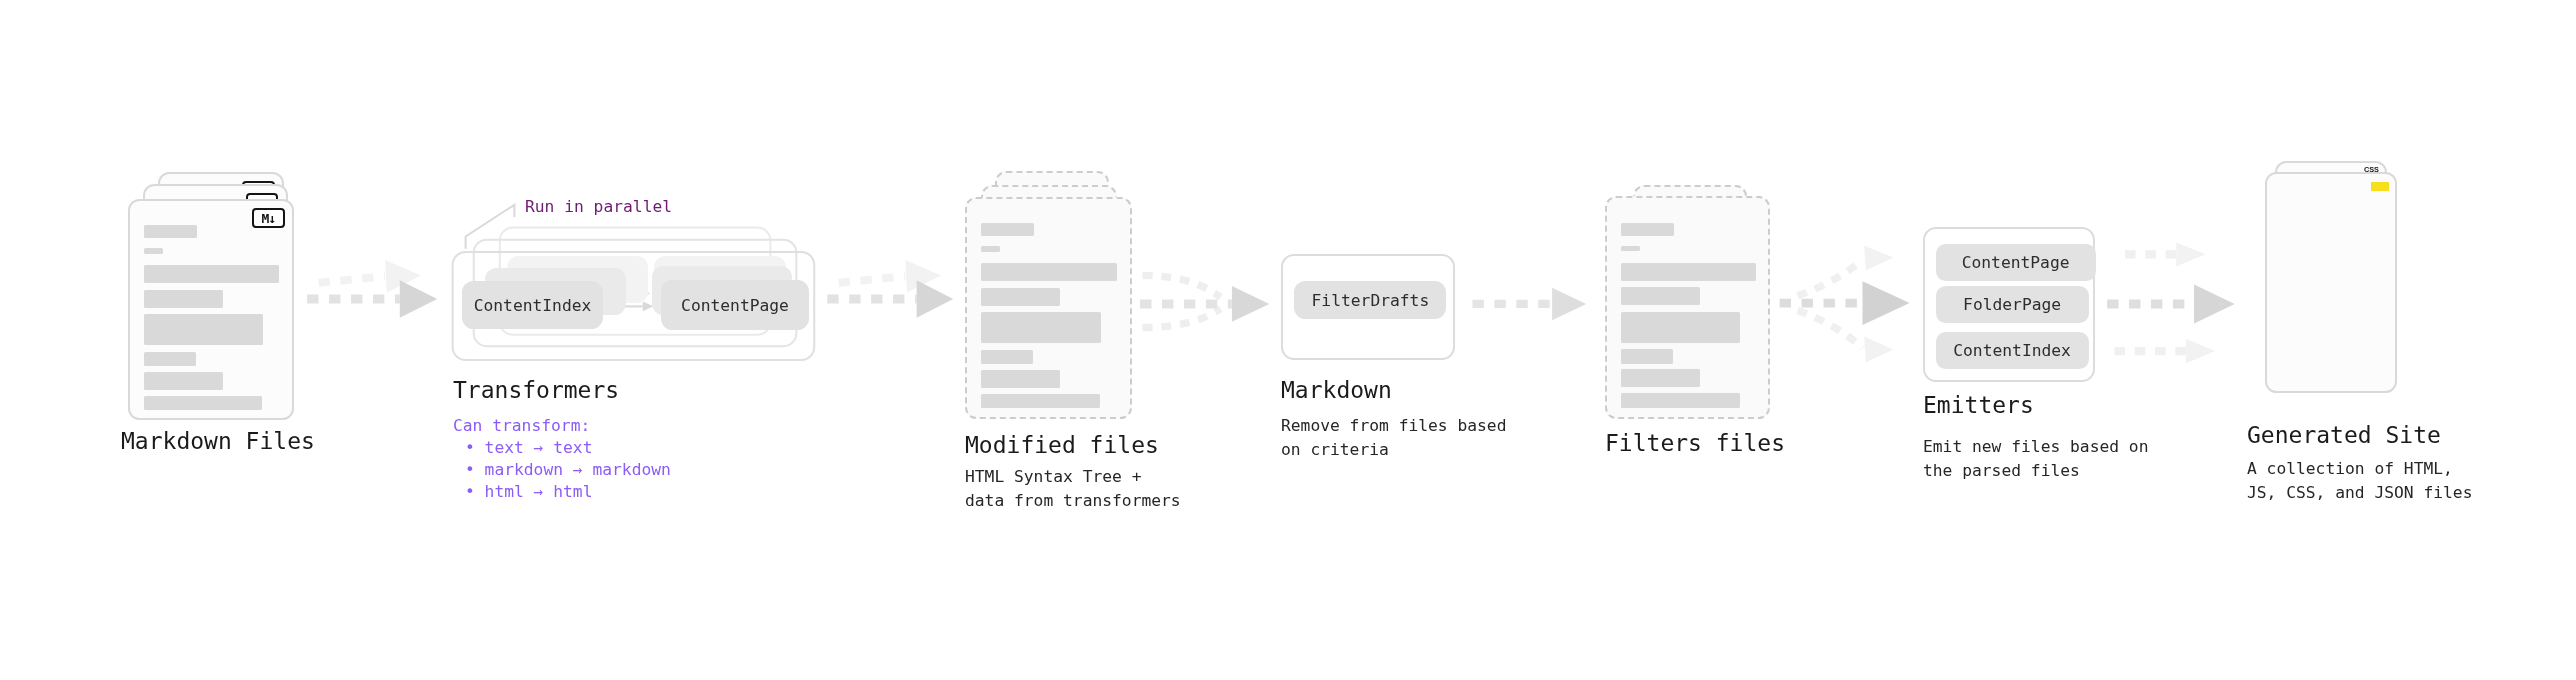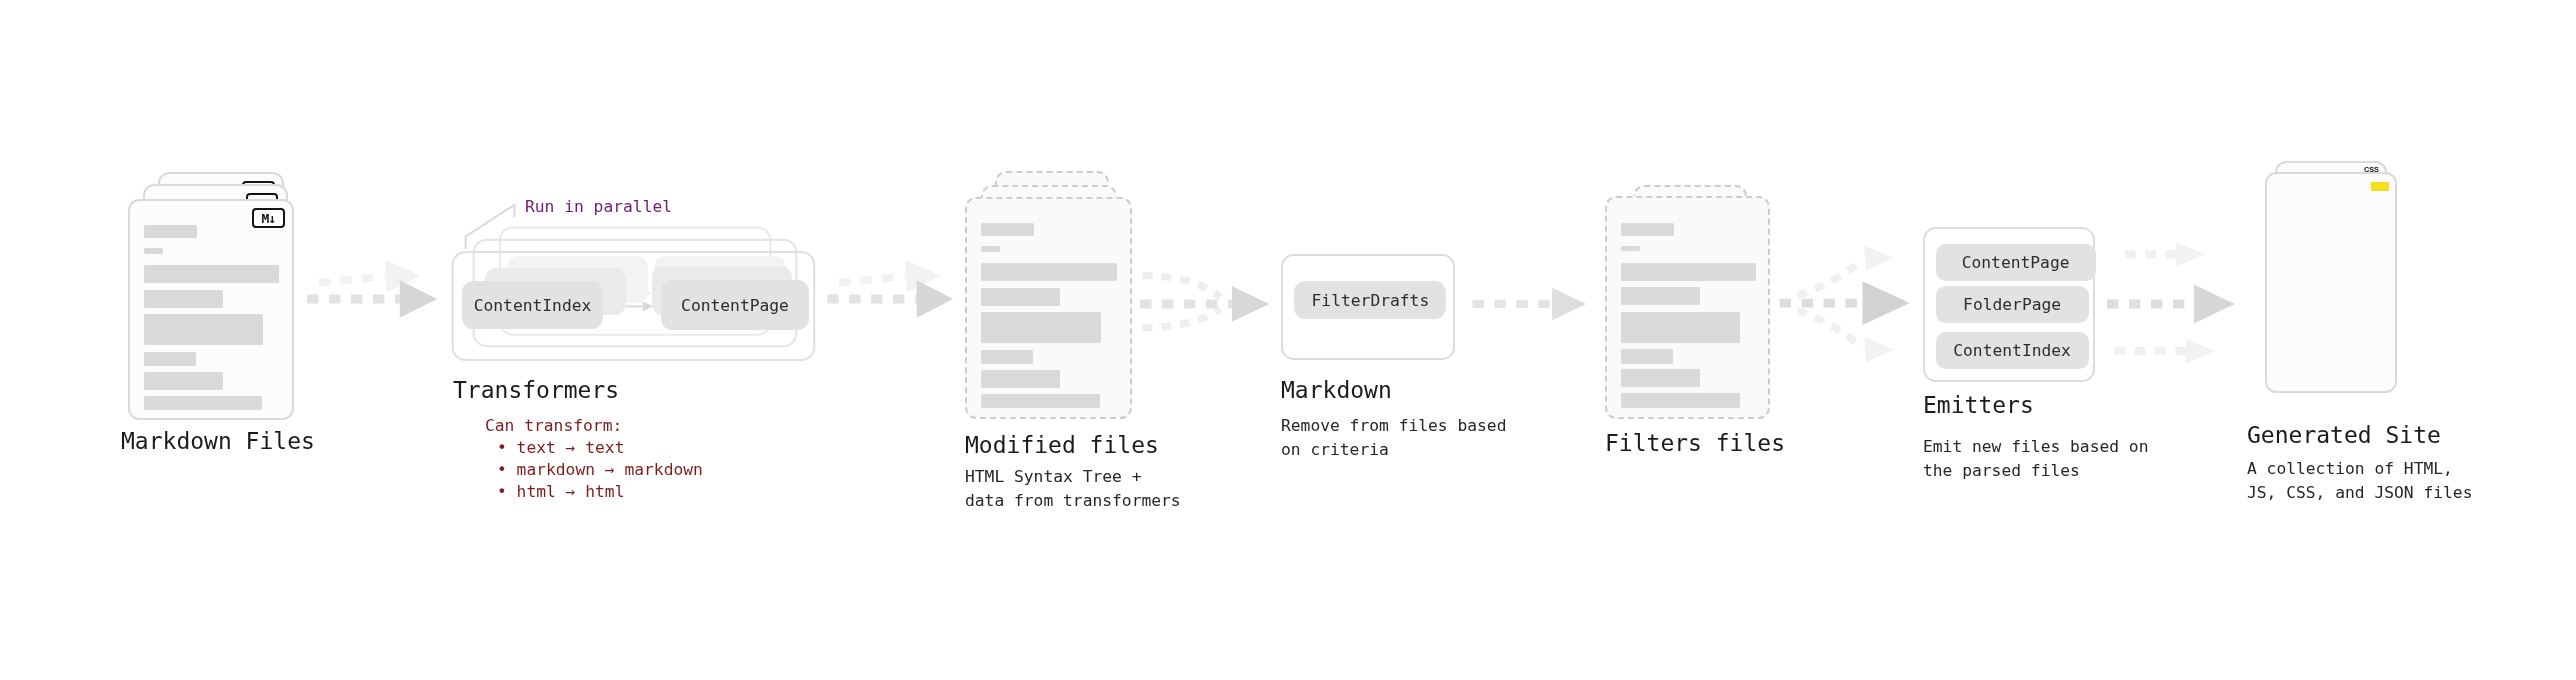--- a/index.html
+++ b/index.html
@@ -51,21 +51,21 @@
   .css-badge {
     position: absolute; top: 3.3px; right: 6.5px;
     font-family: "Liberation Sans", sans-serif;
     font-size: 7.3px; font-weight: bold; color: #111;
     border-bottom: 2.4px solid #2965F1; padding-bottom: 0.8px; line-height: 1;
   }
 
   
   .stage-label { position: absolute; font-size: 23px; font-weight: 500; color: #1b1b1b; white-space: nowrap; }
   .stage-desc  { position: absolute; font-size: 16.3px; color: #262626; line-height: 24.4px; white-space: pre-line; }
-  .bullet-line { position: absolute; font-size: 16.3px; color: #7f1d1d; white-space: nowrap; margin-left: 32px; }
+  .bullet-line { position: absolute; font-size: 16.3px; color: #8b5cf6; white-space: nowrap; }
   .parallel-note { position: absolute; font-size: 16.3px; color: #701a75; white-space: nowrap; }
 
   
   .pill {
     position: absolute; background: #e2e2e2; border-radius: 11.4px;
     display: flex; align-items: center; justify-content: center;
     font-size: 16.3px; color: #2d2d2d; white-space: nowrap;
   }
   .pill.ghost1 { background: #eaeaea; }
   .pill.ghost2 { background: #f3f3f3; }

